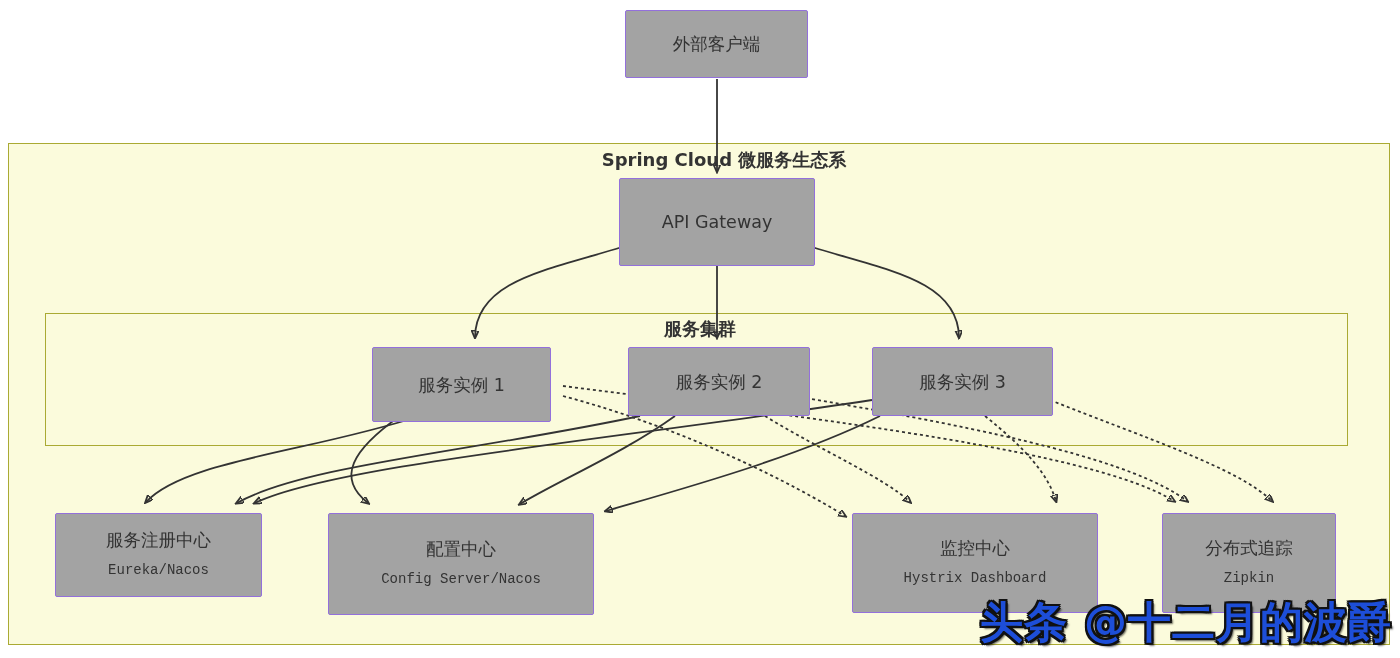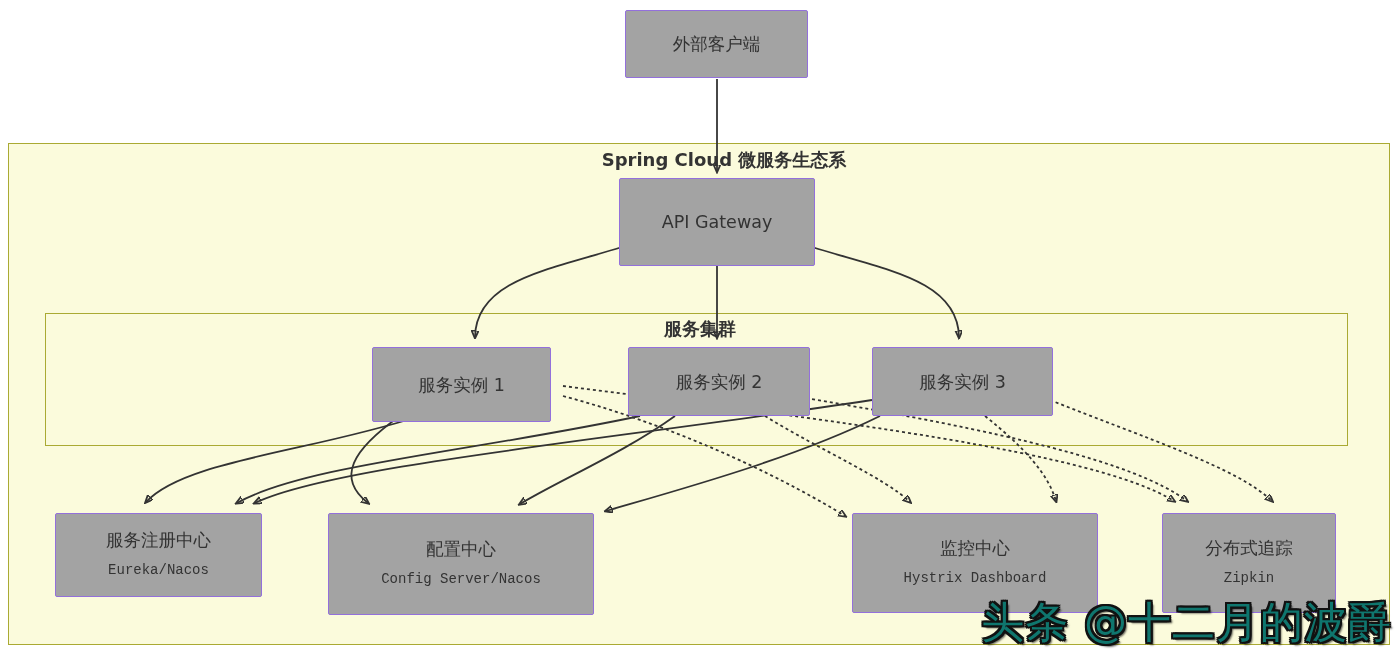--- a/index.html
+++ b/index.html
@@ -15,22 +15,22 @@
   .edge-layer{position:absolute;left:0;top:0;z-index:3;}
   .edge-layer path{fill:none;stroke:#333333;stroke-width:1.8px;}
   .edge-layer path.dotted{stroke-dasharray:3,3;}
   .node{
     position:absolute;z-index:4;background:#a3a3a3;border:1px solid #9370DB;border-radius:2px;
     display:flex;flex-direction:column;align-items:center;justify-content:center;
     font-size:17.5px;color:#333;box-sizing:border-box;line-height:30px;text-align:center;
   }
   .node .sub{font-size:14px;font-family:Liberation Mono, monospace;}
   .watermark{
-    position:absolute;z-index:6;right:8px;top:594px;font-size:43px;font-weight:normal;
-    letter-spacing:1px;color:#0f766e;white-space:nowrap;
+    position:absolute;z-index:6;right:8px;top:594px;font-size:43px;font-weight:bold;
+    letter-spacing:1px;color:#1d4ed8;white-space:nowrap;
     text-shadow:2px 2px 0 #111,-2px -2px 0 #111,2px -2px 0 #111,-2px 2px 0 #111,
                 0 2px 0 #111,2px 0 0 #111,0 -2px 0 #111,-2px 0 0 #111,3px 3px 2px rgba(0,0,0,.6);
   }
 </style>
 </head>
 <body>
 
 <div class="canvas">
 
   <div class="cluster" style="left:8px;top:143px;width:1382px;height:502px;z-index:1;"></div>

